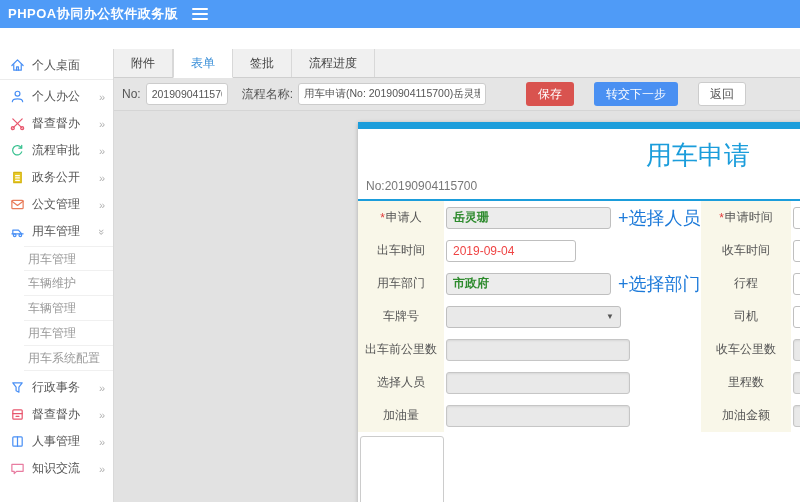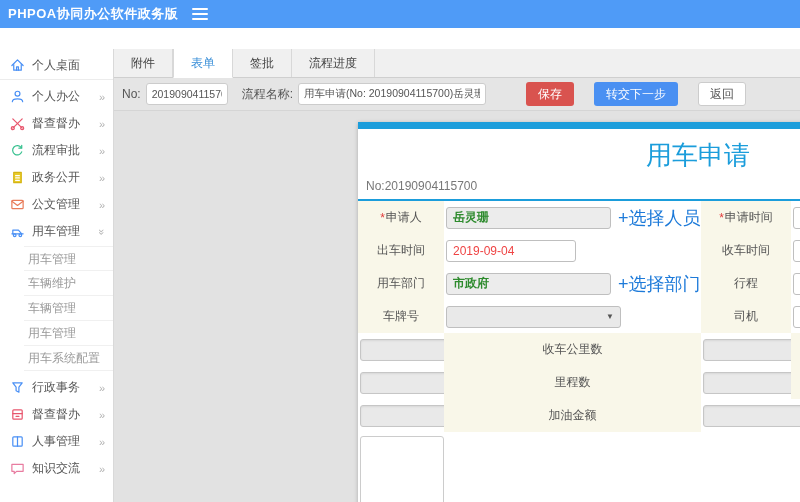--- a/index.html
+++ b/index.html
@@ -284,20 +284,21 @@
             <div class="fld">
               <div class="sel">
                   <span class="arrow">▼</span>
                 </div>
             </div>
             <div class="lab">司机</div>
             <div class="fld">
                 <input class="inp white w150" value="" style="">
               </div>
 
+            <div class="lab">出车前公里数</div>
             <div class="fld">
                 <input class="inp dis w184" disabled="" value="" style="">
               </div>
             <div class="lab">收车公里数</div>
             <div class="fld">
                 <input class="inp dis w150" disabled="" value="" style="">
               </div>
 
             <div class="lab">选择人员</div>
             <div class="fld">

